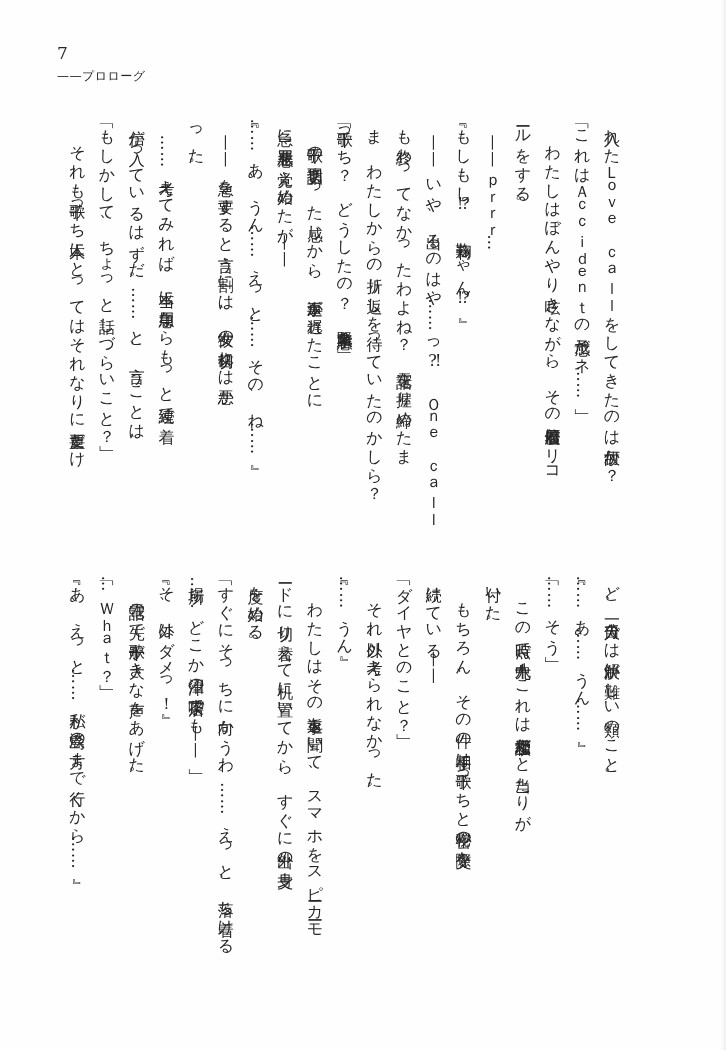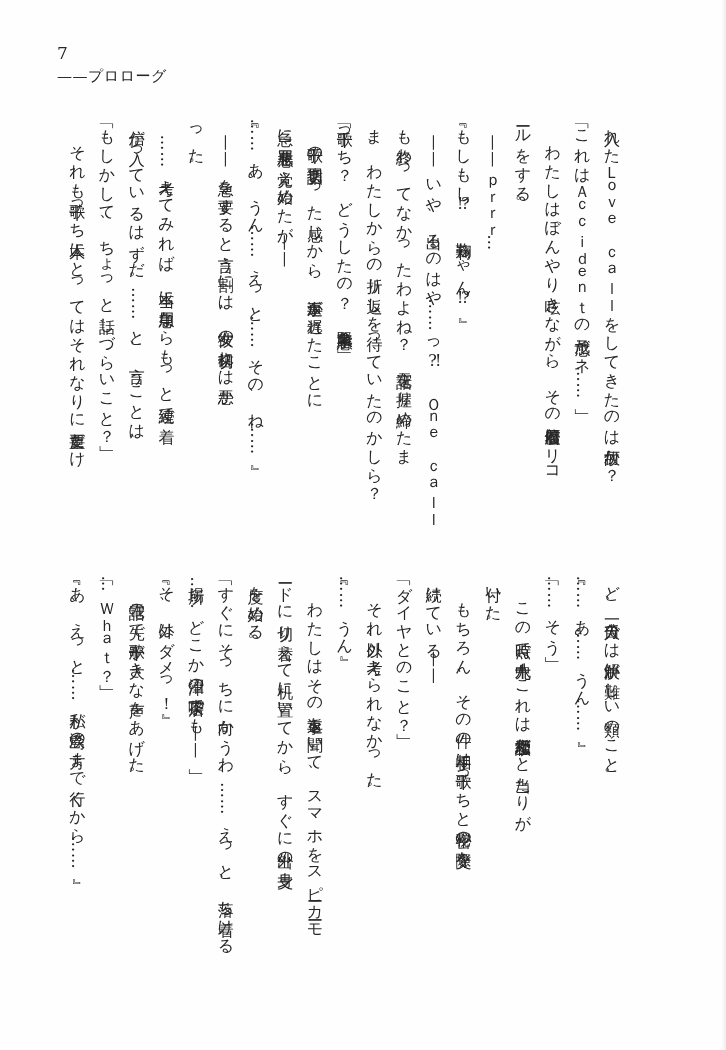--- a/index.html
+++ b/index.html
@@ -21,21 +21,21 @@
     position: absolute;
     left: 57px;
     top: 42px;
   }
   .page-number {
     font-size: 17px;
     line-height: 22px;
     letter-spacing: 1px;
   }
   .running-header {
-    font-size: 15px;
+    font-size: 12px;
     line-height: 19px;
     margin-top: 3px;
     letter-spacing: 0.5px;
     white-space: pre;
   }
   
   .band {
     position: absolute;
     right: 99px;
     height: 399px;

